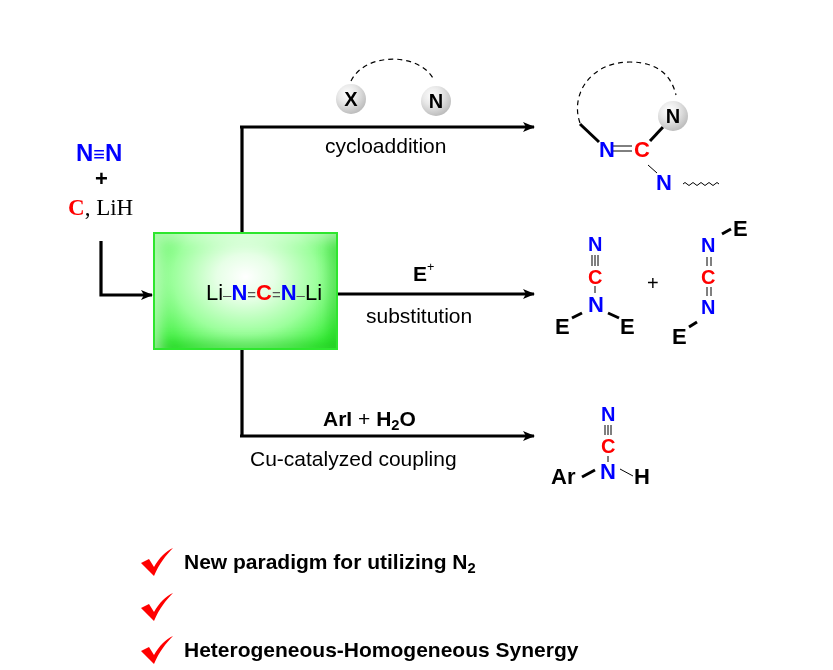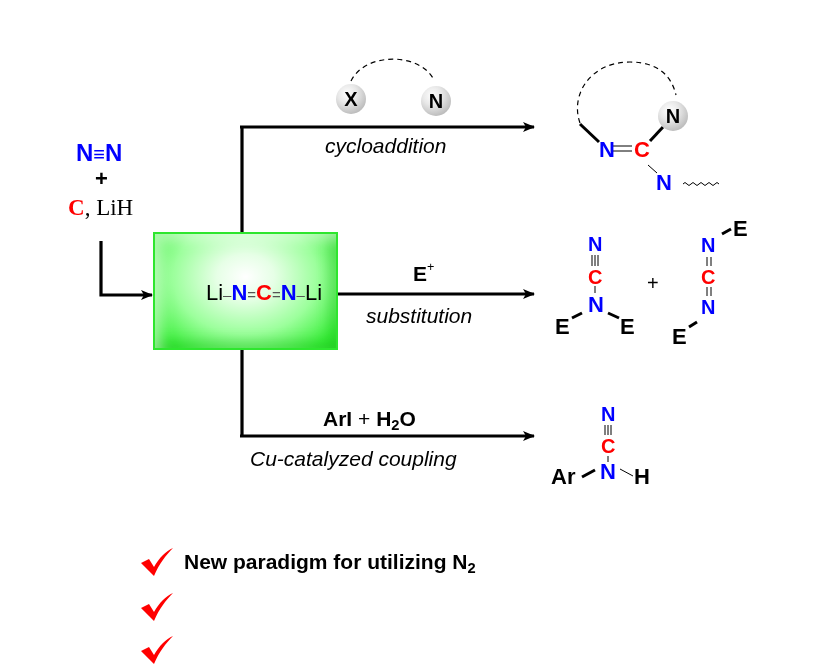--- a/index.html
+++ b/index.html
@@ -3,21 +3,21 @@
 <meta charset="utf-8">
 <style>
   html, body { margin:0; padding:0; background:#ffffff; }
   body { width:833px; height:670px; position:relative; overflow:hidden;
          font-family:"Liberation Sans", sans-serif; color:#000; }
   .abs { position:absolute; }
   svg.canvas { position:absolute; left:0; top:0; }
   .blue { color:#0000ff; }
   .red { color:#ff0000; }
   .b { font-weight:bold; }
-  .it { font-style:italic; }
+  .it { }
   .lbl { font-size:21px; white-space:nowrap; }
   .atom { font-weight:bold; font-size:22px; line-height:1; }
   .greenbox { left:153px; top:232px; width:185px; height:118px;
     background: radial-gradient(ellipse at 50% 38%, #ffffff 0%, #e6ffe6 22%, #9cff9c 55%, #3cf03c 85%, #22e022 100%);
     box-shadow: inset 0 0 0 2px #2ee62e, inset 8px 8px 14px rgba(255,255,255,0.55), inset -8px -8px 14px rgba(0,150,0,0.25); }
   .boxformula { left:153px; top:280px; width:222px; text-align:center; font-size:22px; white-space:nowrap; }
   .boxformula .bd { color:#555; font-size:15px; }
   .ball { position:absolute; width:30px; height:30px; border-radius:50%;
     background: radial-gradient(circle at 38% 32%, #ffffff 0%, #e8e8e8 35%, #bdbdbd 75%, #9a9a9a 100%);
     display:flex; align-items:center; justify-content:center; font-weight:bold; font-size:20px; color:#000; }
@@ -137,13 +137,14 @@
 </div>
 <div class="bullet it" style="top:557px;">
   <svg class="check" viewBox="0 0 34 30">
       <path d="M1,16 L9,12 L14,20 C19,11 26,4 33,1 C26,8 19,17 14,29 Z" fill="#ff0000"></path>
     </svg>
 </div>
 <div class="bullet it" style="top:600px;">
   <svg class="check" viewBox="0 0 34 30">
       <path d="M1,16 L9,12 L14,20 C19,11 26,4 33,1 C26,8 19,17 14,29 Z" fill="#ff0000"></path>
     </svg>
+  <span>Heterogeneous-Homogeneous Synergy</span>
 </div>
 
 </body></html>

